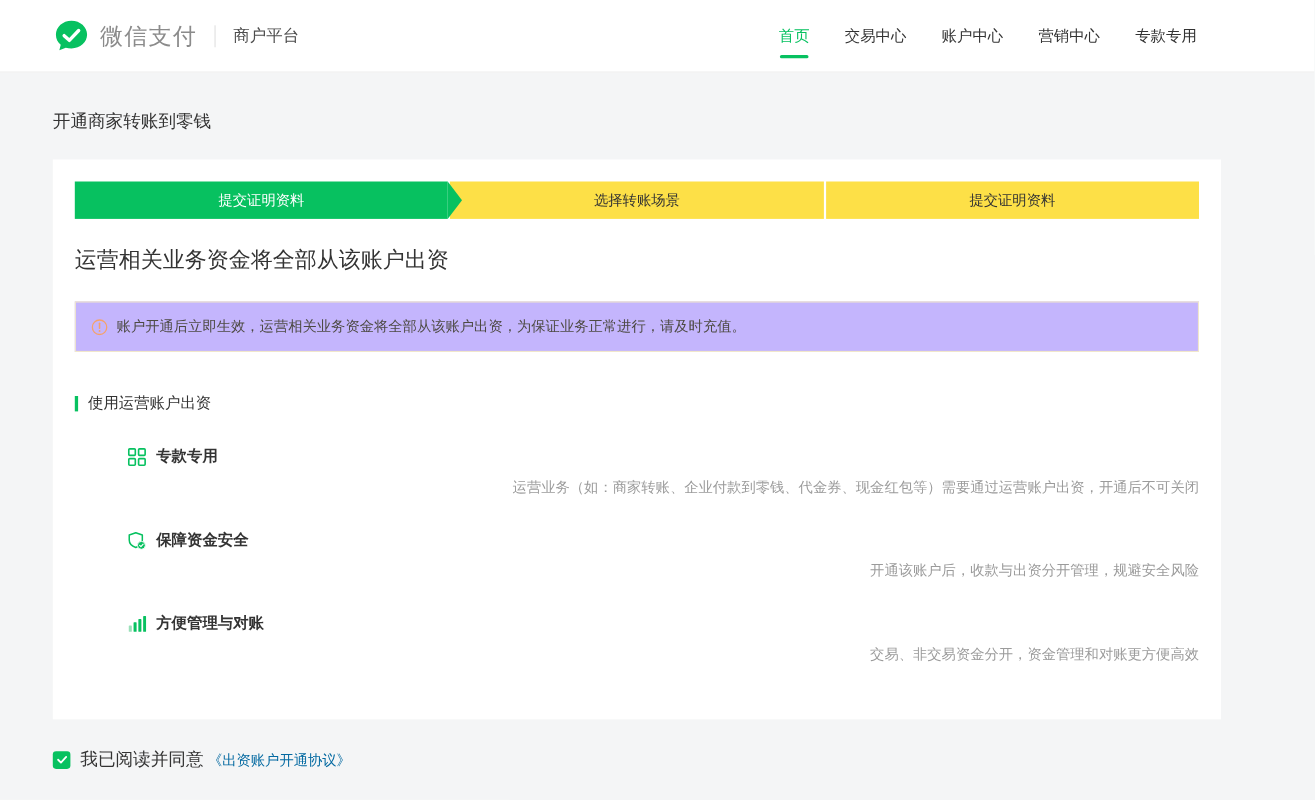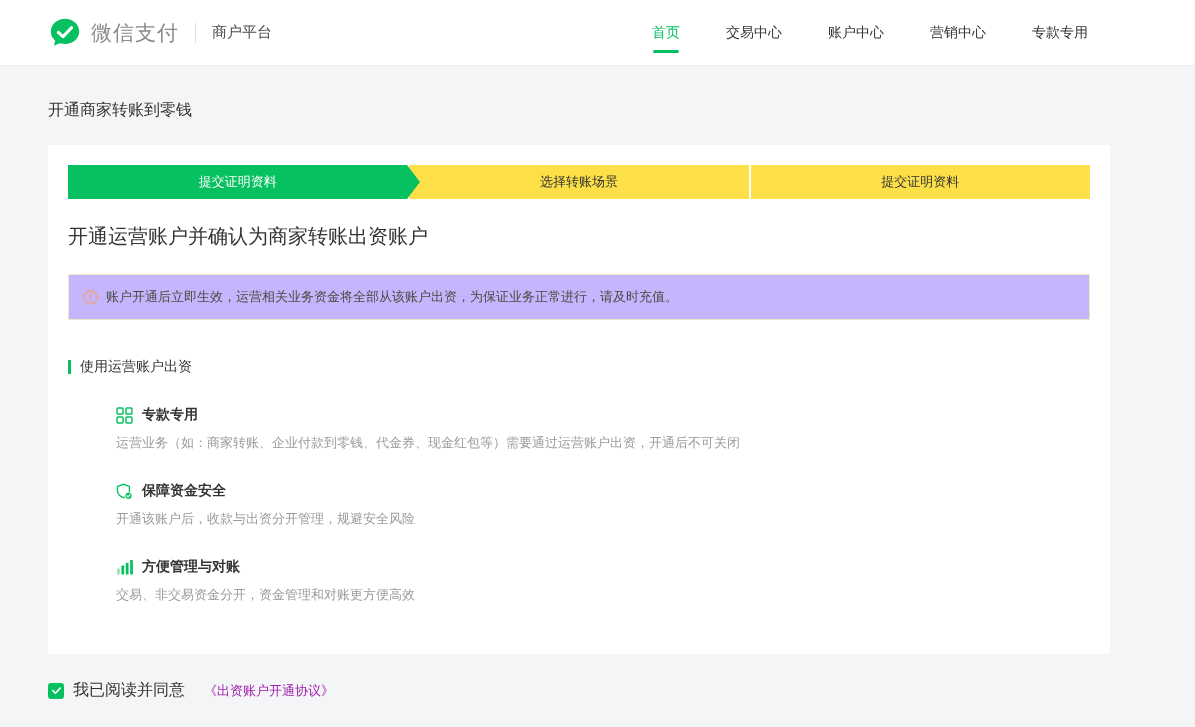--- a/index.html
+++ b/index.html
@@ -8,21 +8,21 @@
     background:#f4f5f6; }
 
   
   .header { height:66px; background:#fff; display:flex; align-items:center;
     justify-content:space-between; padding:0 105px 0 48px; border-bottom:1px solid #ededed; }
   .logo-group { display:flex; align-items:center; }
   .logo-icon { width:34px; height:34px; display:block; }
   .logo-text { font-size:21px; color:#8b8b8b; margin-left:9px; letter-spacing:1px; }
   .header-divider { width:1px; height:20px; background:#e0e0e0; margin:0 16px; }
   .platform-label { font-size:15px; color:#4c4c4c; }
-  .nav { display:flex; align-items:center; gap:42px; }
+  .nav { display:flex; align-items:center; gap:28px; }
   .nav-item { font-size:14px; color:#333; text-decoration:none; position:relative;
     padding:23px 2px; cursor:pointer; }
   .nav-item.active { color:#07c160; }
   .nav-item.active::after { content:""; position:absolute; left:50%; transform:translateX(-50%);
     bottom:12px; width:26px; height:3px; background:#07c160; border-radius:2px; }
 
   
   .main { padding:0 85px 0 48px; }
   .page-title { font-size:16px; font-weight:400; color:#333; margin-top:34px; }
 
@@ -48,29 +48,29 @@
 
   
   .sub-title { margin-top:38px; display:flex; align-items:center; }
   .sub-title-bar { width:3px; height:14px; background:#07c160; margin-right:9px; }
   .sub-title-text { font-size:14px; color:#333; }
 
   .feature { margin-top:30px;margin-left:48px; }
   .feature-head { display:flex; align-items:center; gap:9px; }
   .feature-icon { width:17px; height:17px; display:block; flex:none; }
   .feature-title { font-size:14px; font-weight:700; color:#333; }
-  .feature-desc { font-size:13px; color:#9b9b9b; margin-top:10px; }
+  .feature-desc { font-size:13px; color:#9b9b9b; margin-top:10px;text-align:right; }
 
   
   .agreement { margin-top:26px; display:flex; align-items:center; }
   .checkbox { width:16px; height:16px; background:#07c160; border-radius:3px;
     display:flex; align-items:center; justify-content:center; cursor:pointer; flex:none; }
   .checkbox svg { width:11px; height:11px; display:block; }
   .agreement-text { font-size:16px; color:#333; margin-left:9px; }
-  .agreement-link { font-size:13px; color:#a21caf; text-decoration:none; margin-left:19px; cursor:pointer; }
+  .agreement-link { font-size:13px; color:#0369a1; text-decoration:none; margin-left:4px; cursor:pointer; }
 
   
   .actions { margin-top:28px; display:flex; align-items:center; gap:24px; }
   .btn { border:none; height:35px; font-size:13px; border-radius:3px; cursor:pointer;
     font-family:inherit; }
   .btn-later { width:128px; background:#f2f2f2; color:#333; }
   .btn-next { width:104px; background:#07c160; color:#fff; }
 </style>
 </head>
 <body>
@@ -97,21 +97,21 @@
 <main class="main">
   <h1 class="page-title">开通商家转账到零钱</h1>
 
   <section class="card">
     <div class="steps">
       <div class="step active">提交证明资料</div>
       <div class="step">选择转账场景</div>
       <div class="step">提交证明资料</div>
     </div>
 
-    <h2 class="card-heading">开通运营账户并确认为商家转账出资账户</h2>
+    <h2 class="card-heading">运营相关业务资金将全部从该账户出资</h2>
 
     <div class="notice">
       <svg class="notice-icon" viewBox="0 0 16 16">
         <circle cx="8" cy="8" r="7" fill="none" stroke="#f5a26b" stroke-width="1.3"></circle>
         <line x1="8" y1="4.2" x2="8" y2="9" stroke="#f5a26b" stroke-width="1.5" stroke-linecap="round"></line>
         <circle cx="8" cy="11.6" r="0.9" fill="#f5a26b"></circle>
       </svg>
       <span class="notice-text">账户开通后立即生效，运营相关业务资金将全部从该账户出资，为保证业务正常进行，请及时充值。</span>
     </div>
 

